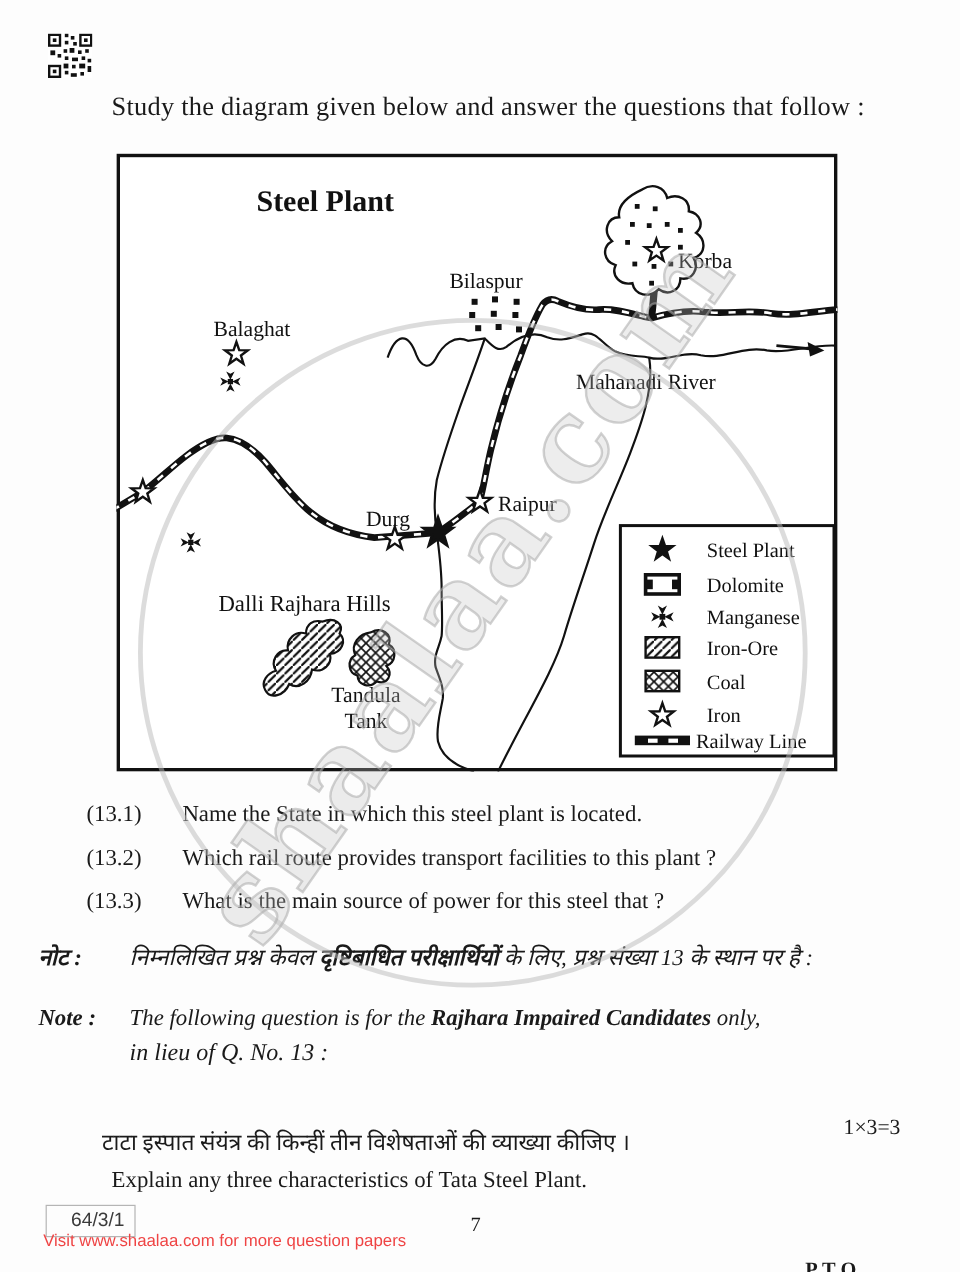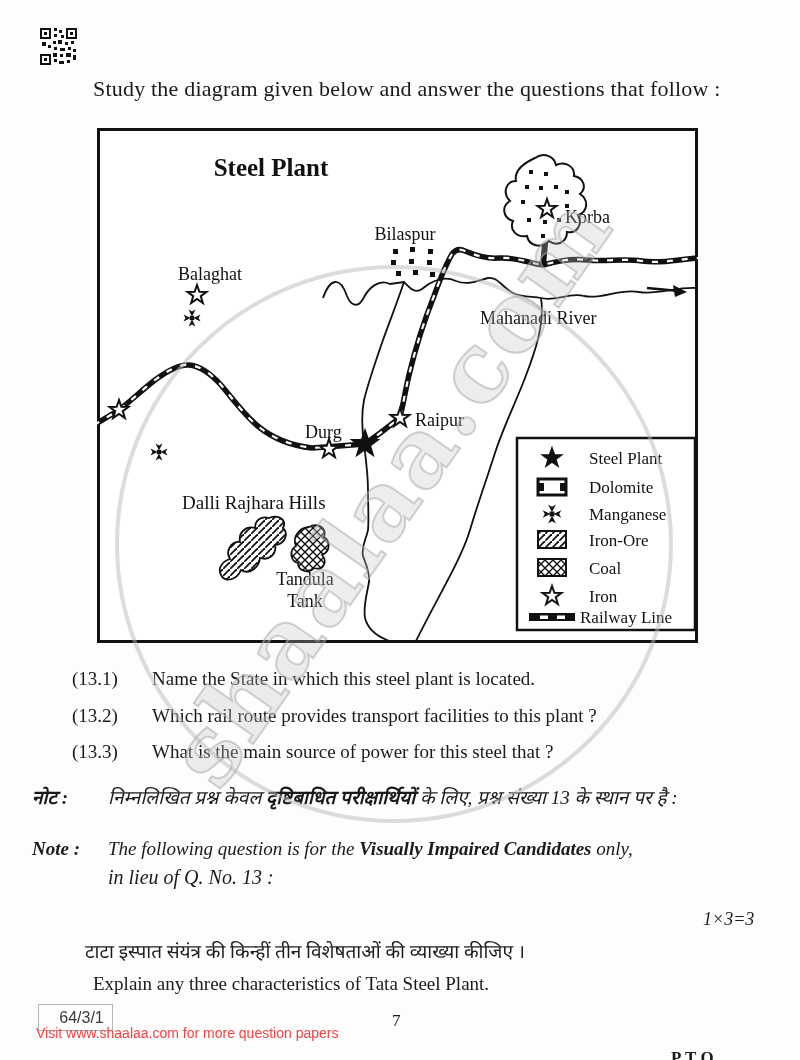--- a/index.html
+++ b/index.html
@@ -21,21 +21,21 @@
   .q-row{left:0;width:800px;font-size:19px;}
   .q-num{position:absolute;left:72px;}
   .q-text{position:absolute;left:152px;white-space:nowrap;}
   
   .note-label{position:absolute;left:32px;font-weight:bold;}
   .note-body{position:absolute;left:108px;white-space:nowrap;}
   #note-hi{top:784px;font-size:19px;font-style:italic;}
   #note-en{top:838px;font-size:19px;font-style:italic;}
   #note-en-2{top:866px;left:108px;font-size:20px;font-style:italic;white-space:nowrap;}
   #vi-q-hi{left:85px;top:938px;font-size:19px;white-space:nowrap;}
-  #vi-q-marks{left:703px;top:909px;font-size:18px;font-style:italic;}
+  #vi-q-marks{left:703px;top:929px;font-size:18px;}
   #vi-q-en{left:93px;top:973px;font-size:19px;white-space:nowrap;}
   
   #paper-code{left:38px;top:1004px;width:61px;height:25px;border:1px solid #b5b5b5;
     font-family:"Liberation Sans",sans-serif;font-size:16px;color:#3a3a3a;
     display:flex;align-items:center;justify-content:center;padding-left:12px;}
   #page-num{left:392px;top:1011px;font-size:17px;}
   #pto{left:671px;top:1011px;font-size:17px;font-weight:bold;letter-spacing:.5px;margin-top:37px;}
   #visit-line{left:36px;top:1025px;font-family:"Liberation Sans",sans-serif;
     font-size:14px;color:#ef4444;z-index:7;}
 </style>
@@ -263,21 +263,21 @@
   <span class="q-text">What is the main source of power for this steel that ?</span>
 </div>
 
 <div id="note-hi" class="abs" style="width:800px;">
   <span class="note-label" style="font-style:italic;">नोट :</span>
   <span class="note-body"><span>निम्नलिखित प्रश्न केवल </span><b>दृष्टिबाधित परीक्षार्थियों</b><span> के लिए, प्रश्न संख्या 13 के स्थान पर है :</span></span>
 </div>
 
 <div id="note-en" class="abs" style="width:800px;">
   <span class="note-label">Note :</span>
-  <span class="note-body"><span>The following question is for the </span><b>Visually Impaired Candidates</b><span> only,</span></span>
+  <span class="note-body"><span>The following question is for the </span><b>Rajhara Impaired Candidates</b><span> only,</span></span>
 </div>
 <div id="note-en-2" class="abs">in lieu of Q. No. 13 :</div>
 
 <div id="vi-q-hi" class="abs">टाटा इस्पात संयंत्र की किन्हीं तीन विशेषताओं की व्याख्या कीजिए ।</div>
 <div id="vi-q-marks" class="abs">1×3=3</div>
 <div id="vi-q-en" class="abs">Explain any three characteristics of Tata Steel Plant.</div>
 
 <div id="paper-code" class="abs">64/3/1</div>
 <div id="page-num" class="abs">7</div>
 <div id="pto" class="abs">P.T.O.</div>

